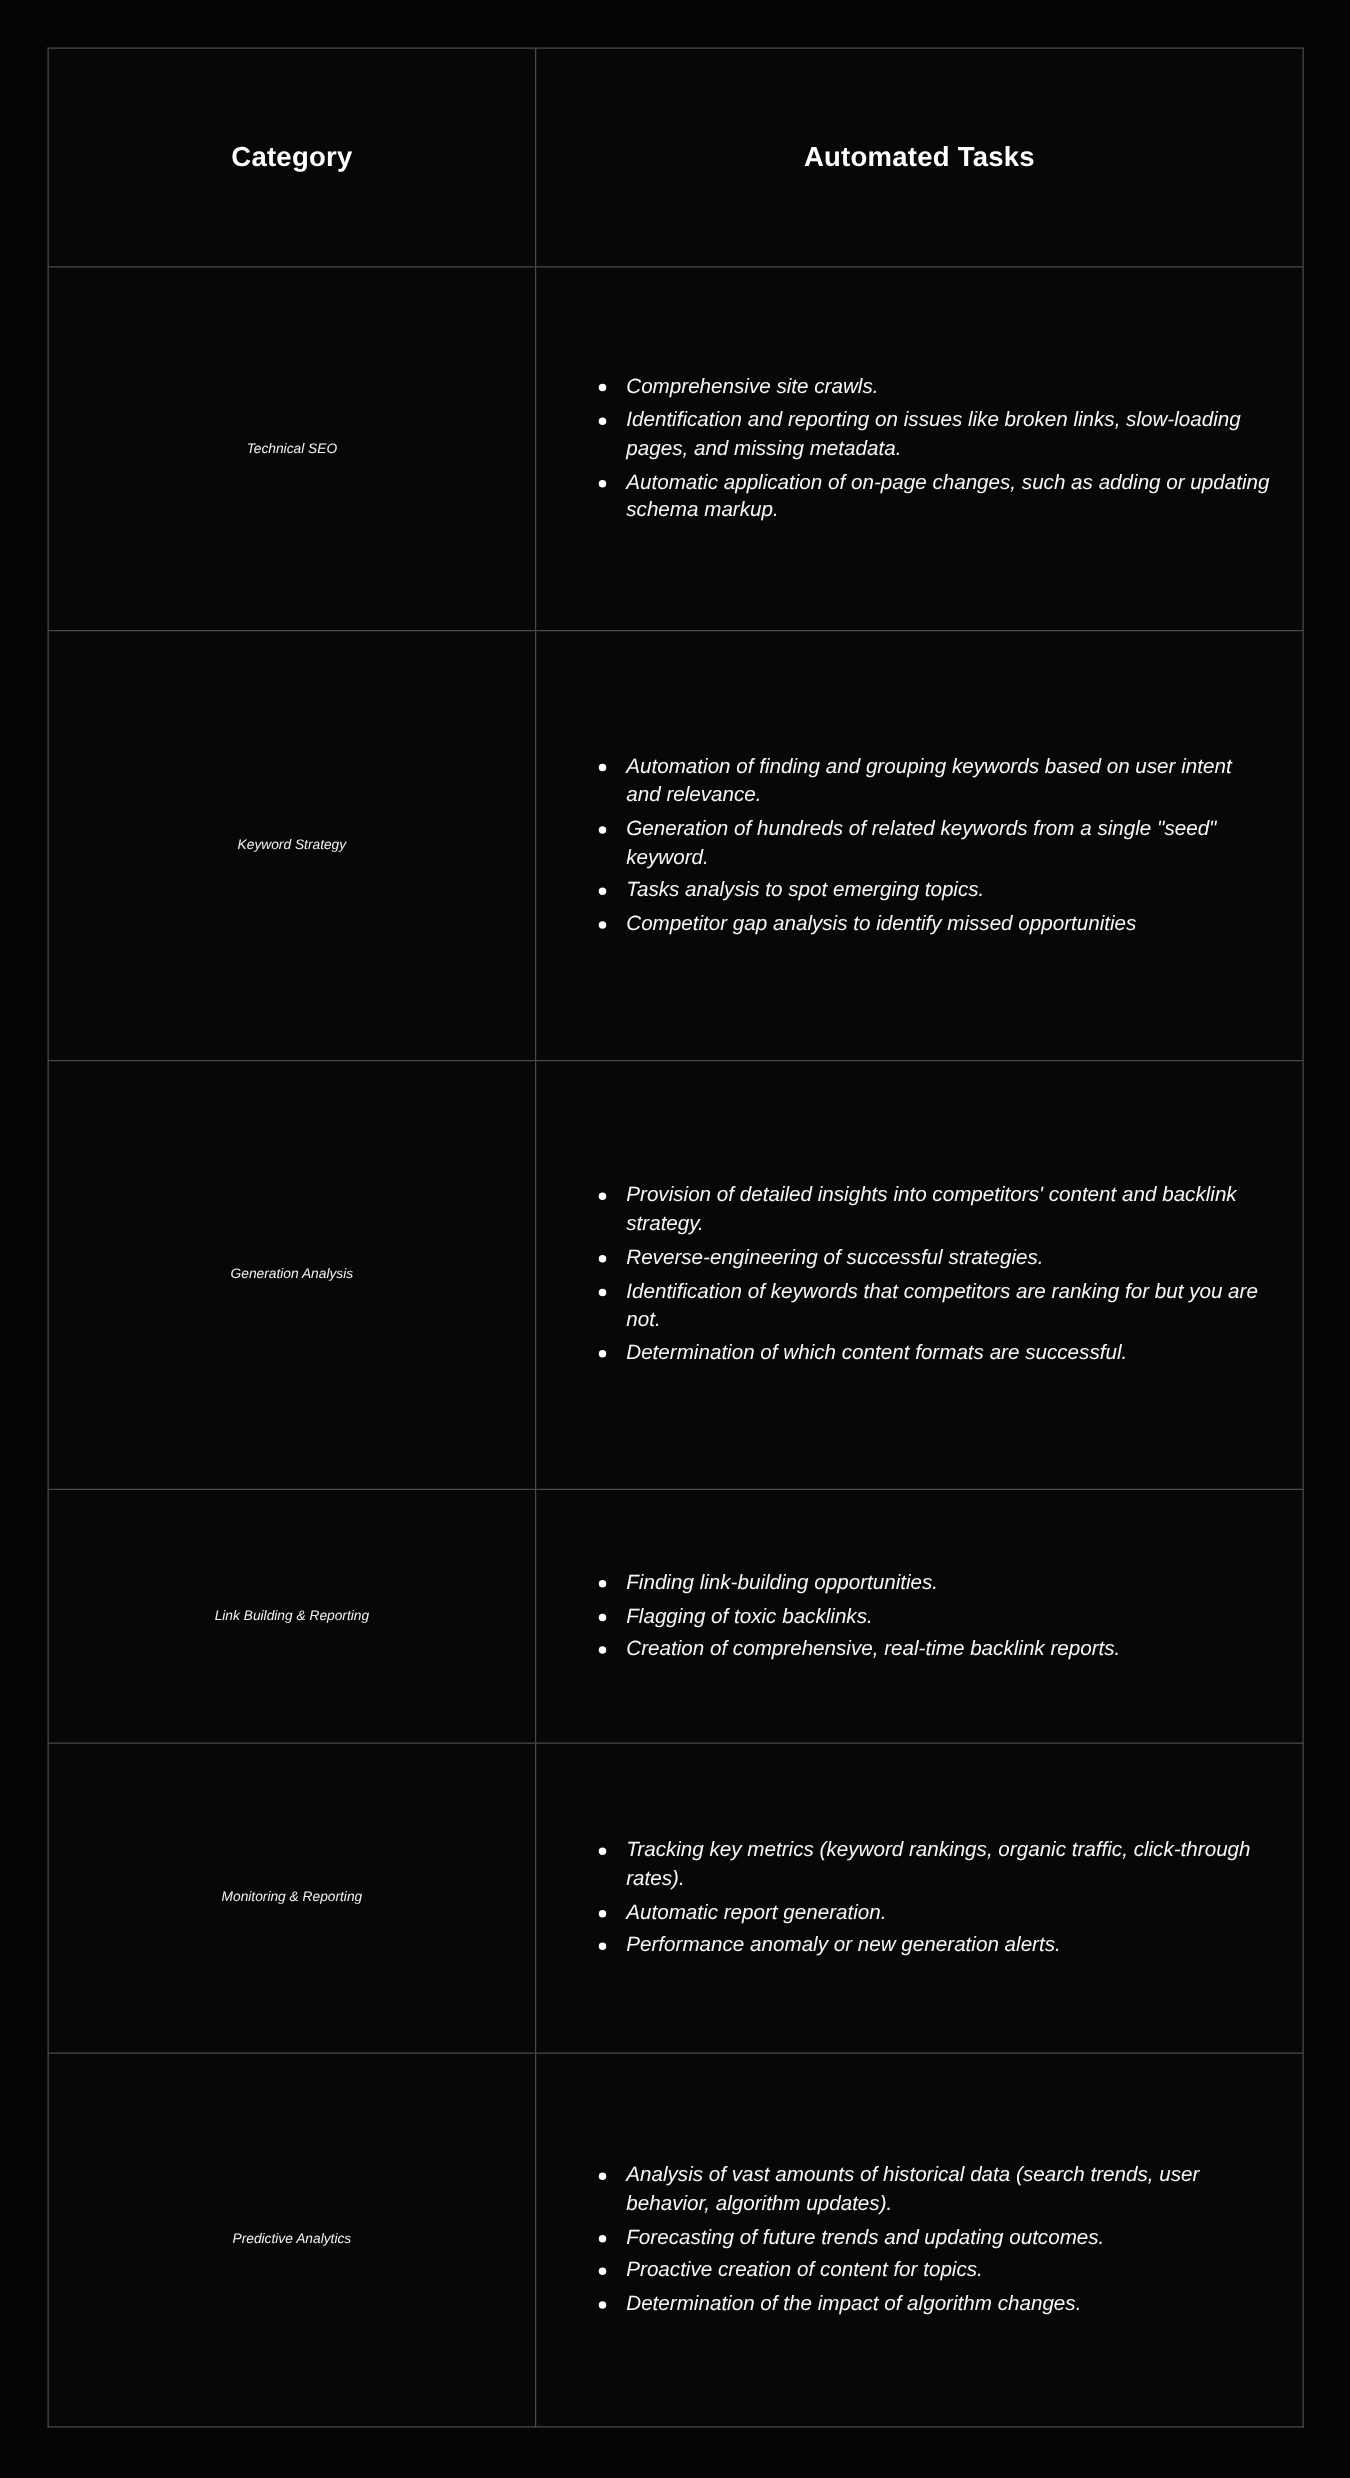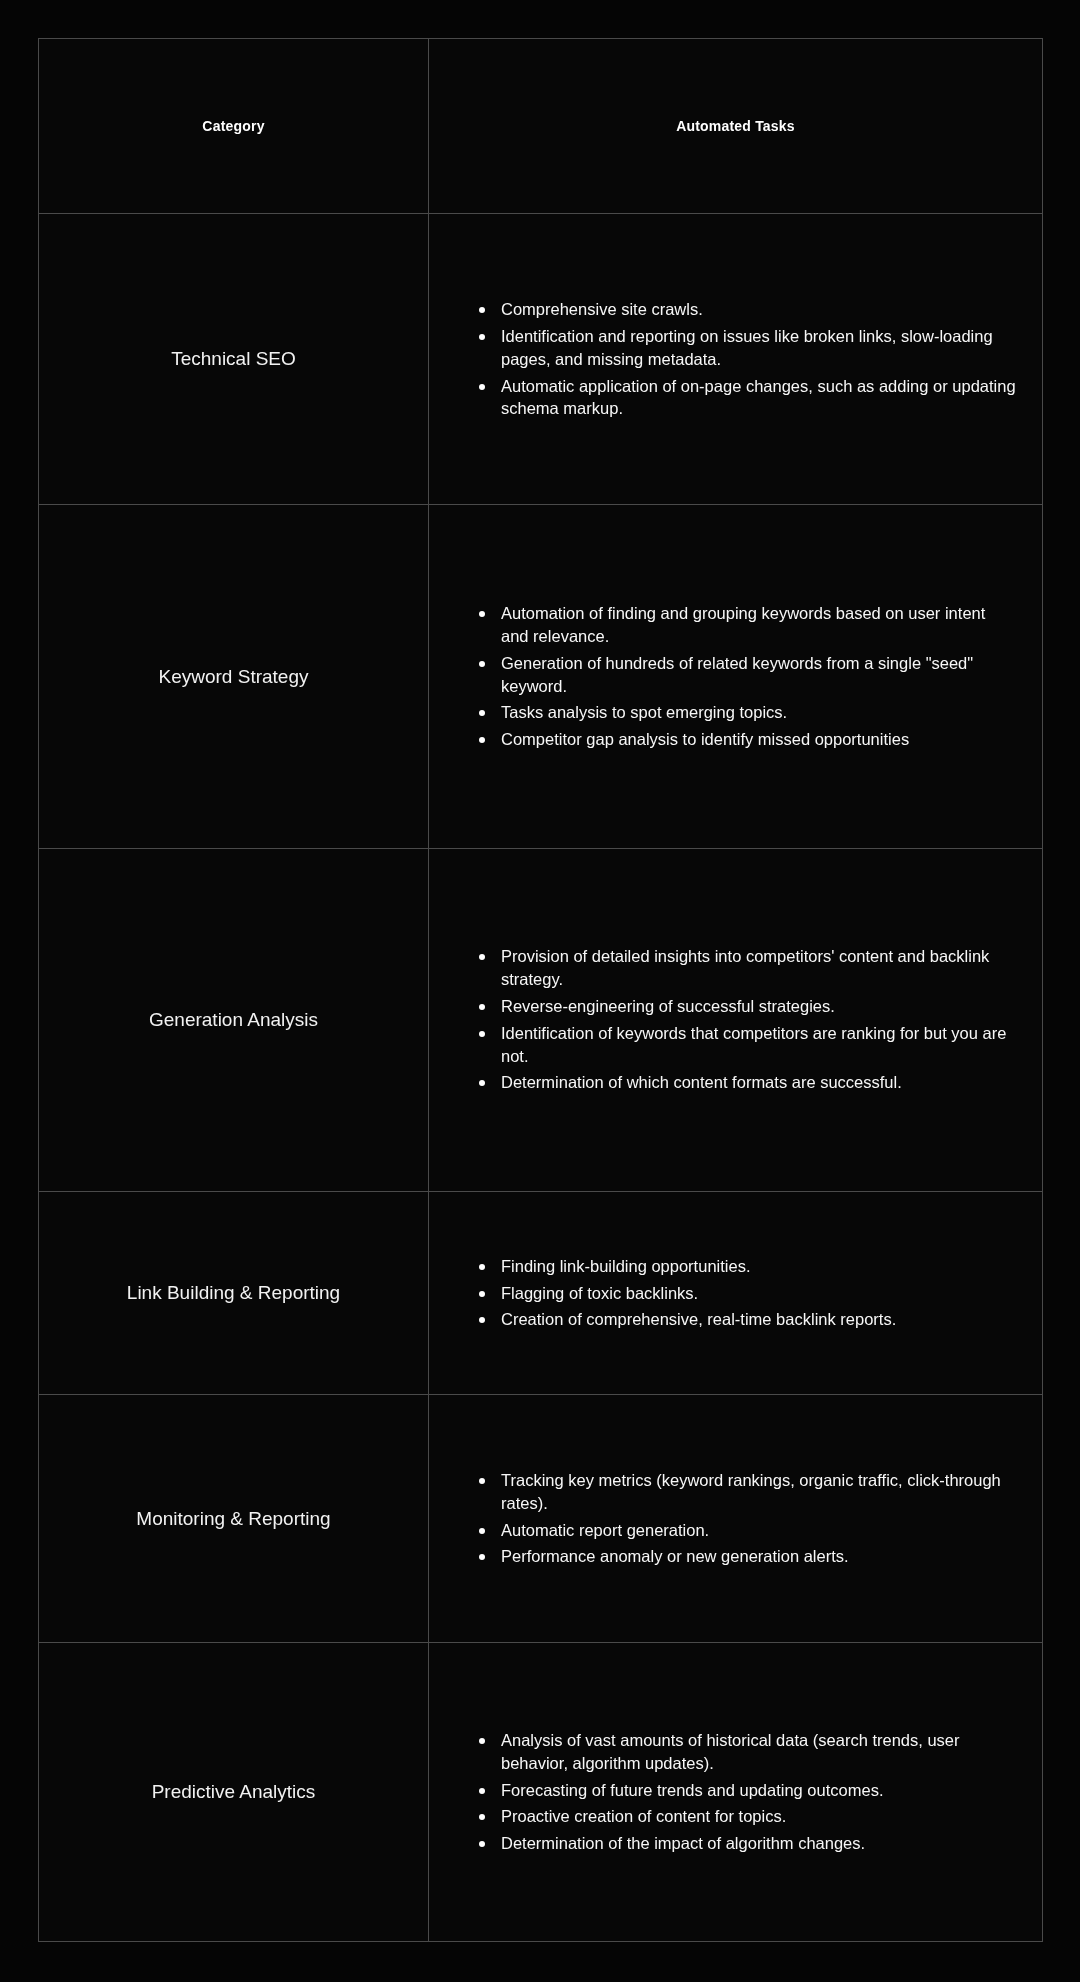--- a/index.html
+++ b/index.html
@@ -37,36 +37,37 @@
     border: 1px solid #4a4a4a;
   }
 
   col.col-category { width: 390px; }
   col.col-tasks { width: 614px; }
 
   thead th {
     height: 174px;
     vertical-align: middle;
     text-align: center;
-    font-size: 14px;
+    font-size: 22px;
     font-weight: bold;
     letter-spacing: 0.2px;
     color: #ffffff;
     padding: 0 12px;
     margin-top: 34px;
   }
 
   tbody td {
     vertical-align: middle;
     padding: 0;
+    font-style: italic;
   }
 
   td.cat-cell {
     text-align: center;
-    font-size: 19px;
+    font-size: 11px;
     font-weight: 400;
     color: #f2f2f2;
     padding: 8px 14px;
     line-height: 1.35;
   }
 
   td.tasks-cell {
     padding: 14px 26px 14px 4px;
   }
 

